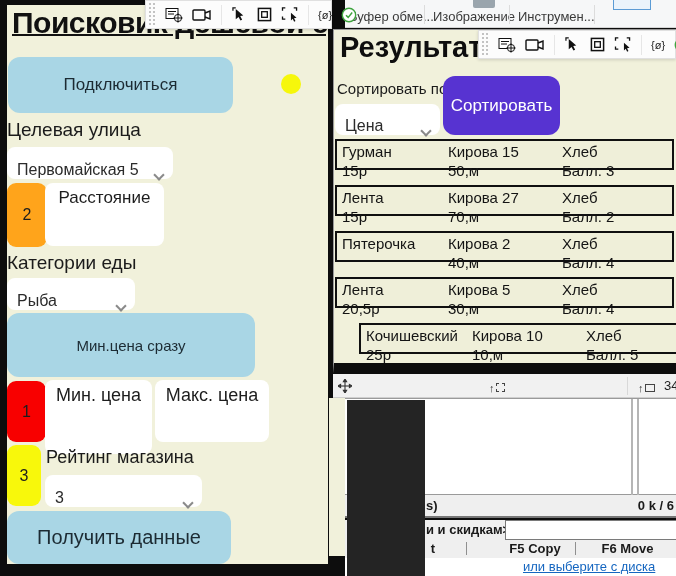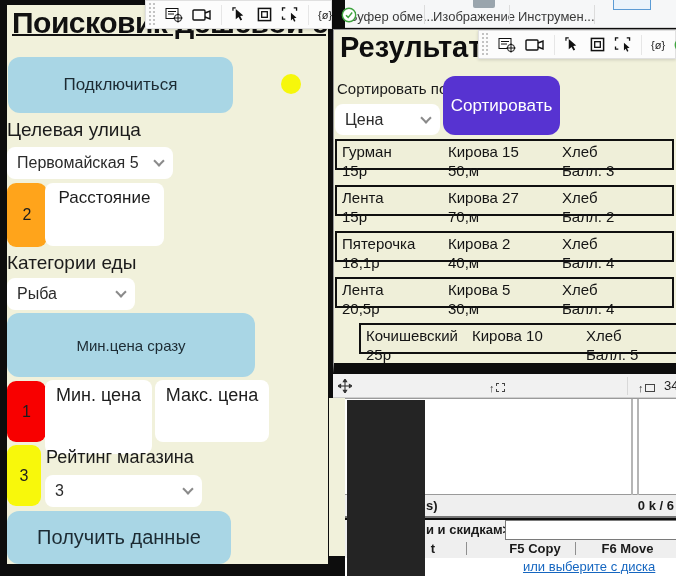--- a/index.html
+++ b/index.html
@@ -16,21 +16,21 @@
   .btn { position:absolute; border:none; cursor:pointer; font-family:inherit; color:#1c2b33; }
   .btn.blue { background:#A9D6E5; border-radius:12px; }
   .btn-connect { left:1px; top:52px; width:225px; height:56px; font-size:17px; }
   .btn-minnow  { left:0;   top:308px; width:248px; height:64px; font-size:15px; }
   .btn-getdata { left:0;   top:506px; width:224px; height:53px; font-size:20px; }
   .status-dot { position:absolute; left:274px; top:69px; width:20px; height:20px; border-radius:50%; background:#F6F70B; }
   .lbl { position:absolute; font-size:19px; color:#1b1b1b; }
   .lbl-street { left:0; top:114px; }
   .lbl-cat    { left:0; top:247px; }
   .lbl-rating { left:39px; top:442px; font-size:18px; }
-  .select { position:absolute; background:#fff; border-radius:8px; display:flex; align-items:center;
+  .select { position:absolute; background:#fff; border-radius:8px; display:flex; align-items:flex-end;
             padding:0 10px; font-size:16px; color:#2b2b2b; cursor:pointer; }
   .sel-street { left:0; top:142px; width:166px; height:32px; }
   .sel-cat    { left:0; top:273px; width:128px; height:32px; }
   .sel-rating { left:38px; top:470px; width:157px; height:32px; }
   .chev { width:8px; height:8px; border-right:2px solid #8a8a8a; border-bottom:2px solid #8a8a8a;
           transform:rotate(45deg); margin-left:auto; margin-top:-4px; flex:none; }
   .badge { position:absolute; border-radius:9px; display:flex; align-items:center; justify-content:center;
            font-size:16px; color:#1d1d1d; }
   .badge-2 { left:0; top:178px; width:40px; height:64px; background:#FFA41B; }
   .badge-1 { left:0; top:376px; width:39px; height:61px; background:#F80000; }
@@ -198,21 +198,20 @@
           <div>70,м</div>
         </div>
       <div class="cell">
           <div>Хлеб</div>
           <div>Балл: 2</div>
         </div>
     </div>
     <div class="rrow r2">
       <div class="cell">
           <div>Пятерочка</div>
-          <div>18,1р</div>
         </div>
       <div class="cell">
           <div>Кирова 2</div>
           <div>40,м</div>
         </div>
       <div class="cell">
           <div>Хлеб</div>
           <div>Балл: 4</div>
         </div>
     </div>
@@ -230,20 +229,21 @@
           <div>Балл: 4</div>
         </div>
     </div>
     <div class="rrow r4">
       <div class="cell">
           <div>Кочишевский</div>
           <div>25р</div>
         </div>
       <div class="cell">
           <div>Кирова 10</div>
+          <div>10,м</div>
         </div>
       <div class="cell">
           <div>Хлеб</div>
           <div>Балл: 5</div>
         </div>
     </div>
   </div>
 
   <div class="cap-toolbar cap-t1">
     <span class="grip"></span>

